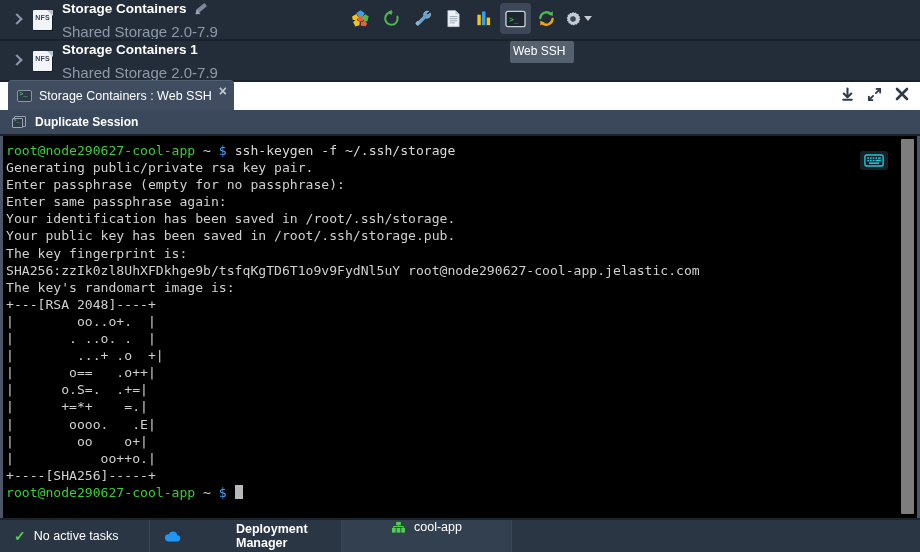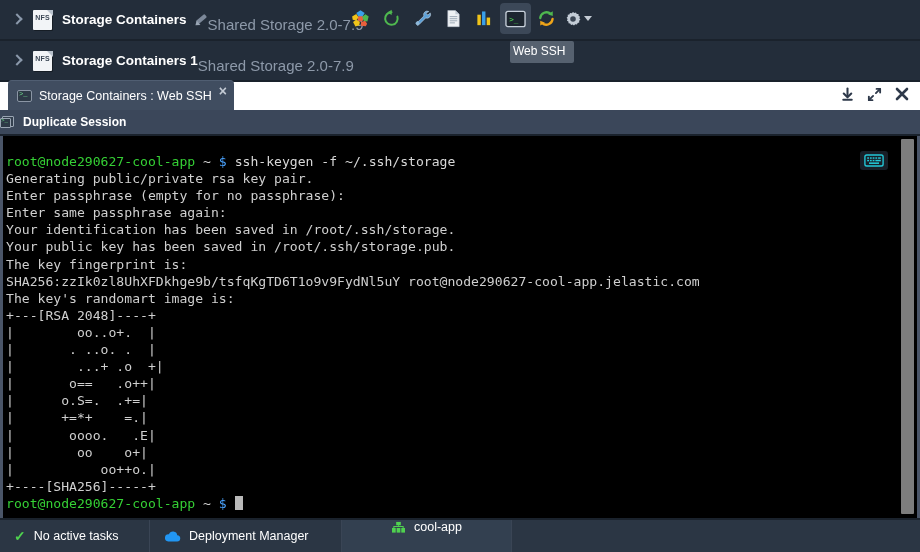--- a/index.html
+++ b/index.html
@@ -67,21 +67,21 @@
     border-left: 6px solid transparent;
     border-top: 6px solid #b9c2cd;
   }
   .nfs-icon .lbl {
     position: absolute; left: 0; top: 5px;
     width: 21px; text-align: center;
     font-size: 7px; font-weight: bold; color: #3c4756;
     letter-spacing: .2px;
     font-family: "Liberation Sans", sans-serif;
   }
-  .env-text { display: flex; flex-direction: row; justify-content: center; }
+  .env-text { display: flex; flex-direction: column; justify-content: center; }
   .env-title {
     font-size: 13.5px; font-weight: bold; color: #ffffff;
     line-height: 15px; display: flex; align-items: center;
   }
   .pencil {
     display: inline-block; margin-left: 8px;
     width: 13px; height: 13px; position: relative;
   }
   .pencil::before {
     content: "";
@@ -170,20 +170,21 @@
     position: absolute; right: 10px; top: 4px;
     display: flex; align-items: center; gap: 12px;
   }
   .tt-ico { cursor: pointer; display: flex; align-items: center; }
 
   
   .dupbar {
     height: 26px; flex: 0 0 26px;
     background: #3b475a;
     display: flex; align-items: center;
+    padding-left: 12px;
     border-bottom: 2px solid #1a222c;
   }
   .dup-icon {
     width: 15px; height: 13px; position: relative; margin-right: 8px;
     flex: 0 0 15px;
   }
   .dup-icon .b {
     position: absolute; left: 2px; top: 0px; width: 12px; height: 11px;
     border: 1px solid #9aa5b3; border-radius: 1px; background: #333f4e;
   }
@@ -206,21 +207,21 @@
     flex: 1 1 auto;
     position: relative;
     background: #000000;
     border-left: 3px solid #4a5568;
     border-right: 0;
     overflow: hidden;
   }
   .term {
     position: absolute; left: 0; top: 0; right: 22px; bottom: 0;
     background: #000000;
-    padding: 17px 0 0 3px;
+    padding: 6px 0 0 3px;
     font-family: "DejaVu Sans Mono", "Liberation Mono", monospace;
     font-size: 13.1px;
     line-height: 17.1px;
     color: #cfcfcf;
     white-space: pre;
     overflow: hidden;
     letter-spacing: 0px;
   }
   .t-prompt-user { color: #35d035; }
   .t-prompt-tilde { color: #d0d0d0; }
@@ -266,21 +267,21 @@
     border-right: 1px solid #3a4555;
     cursor: pointer;
   }
   .sb-cell.tasks { width: 150px; }
   .sb-cell.depl { width: 192px; }
   .sb-cell.app { width: 170px; background: #334050; justify-content: space-between; }
   .check {
     color: #4fd14f; font-size: 14px; margin-right: 8px; font-weight: bold;
   }
   .sb-text { font-size: 12.5px; color: #ffffff; }
-  .sb-text.bold { font-weight: normal; }
+  .sb-text.bold { font-weight: bold; margin-left: 47px; }
   .cloud-ico { margin-right: 8px; display: flex; }
   .grid-ico { margin-right: 8px; display: flex; }
   .sb-fill { flex: 1 1 auto; }
 </style>
 </head>
 <body>
 
 <div class="app">
 
   <div class="env-area">

